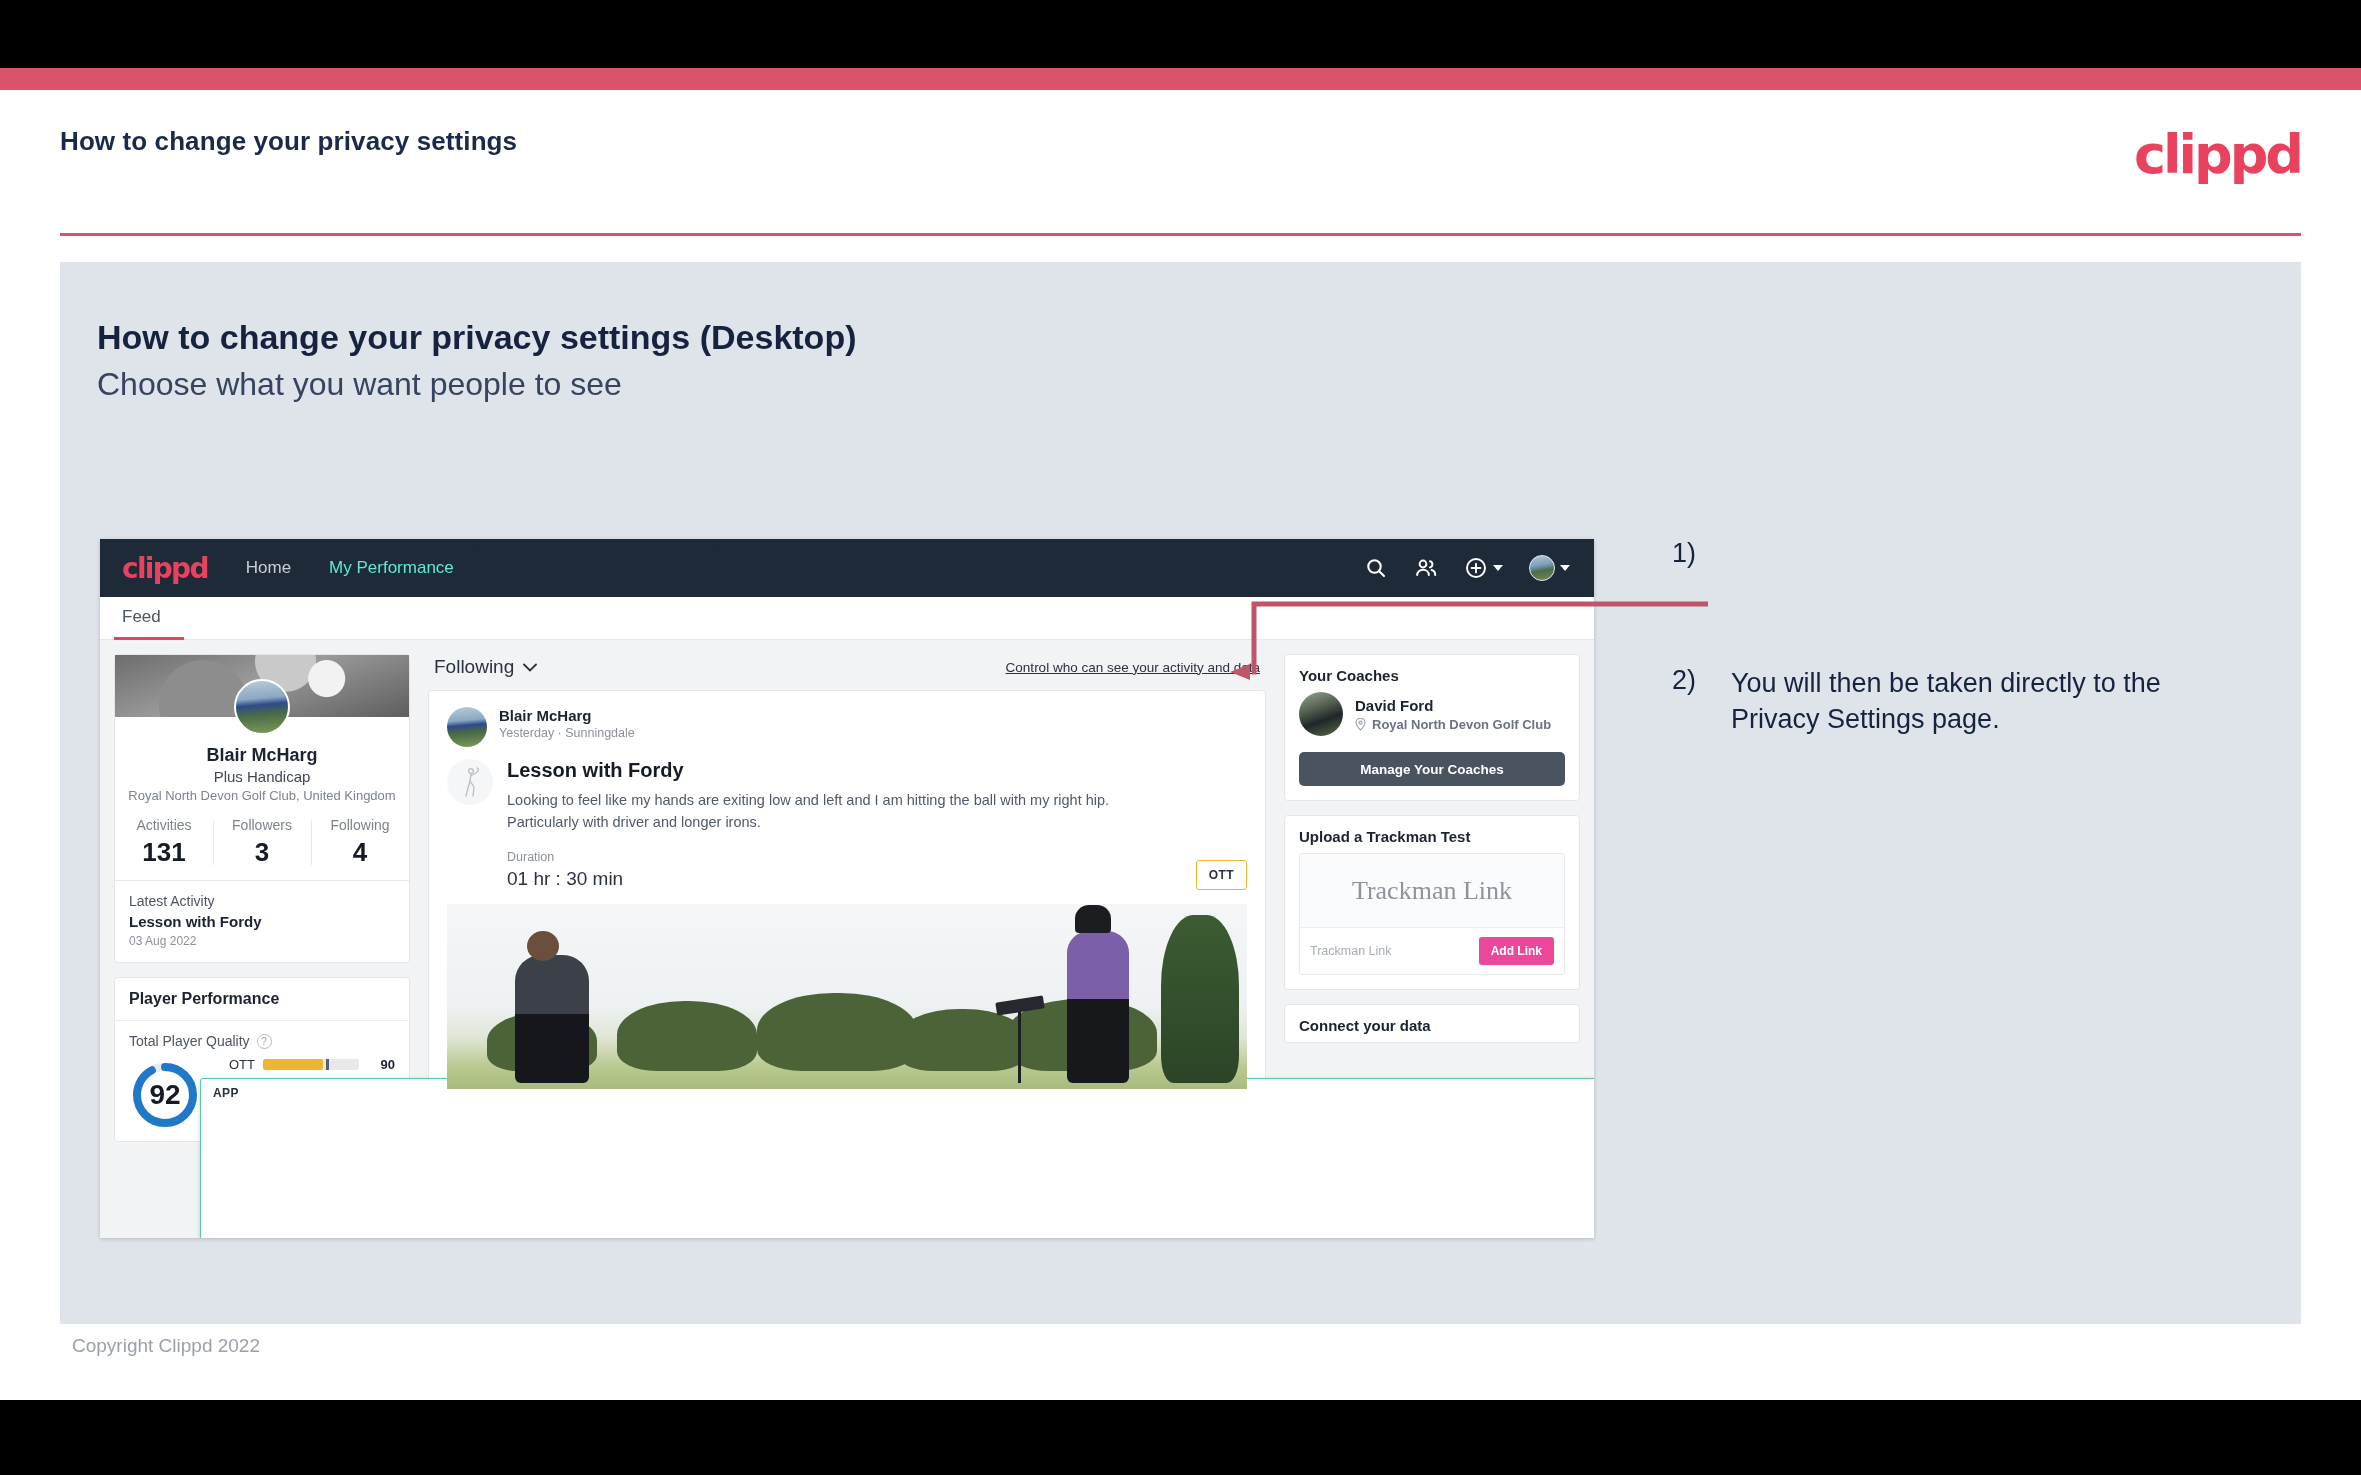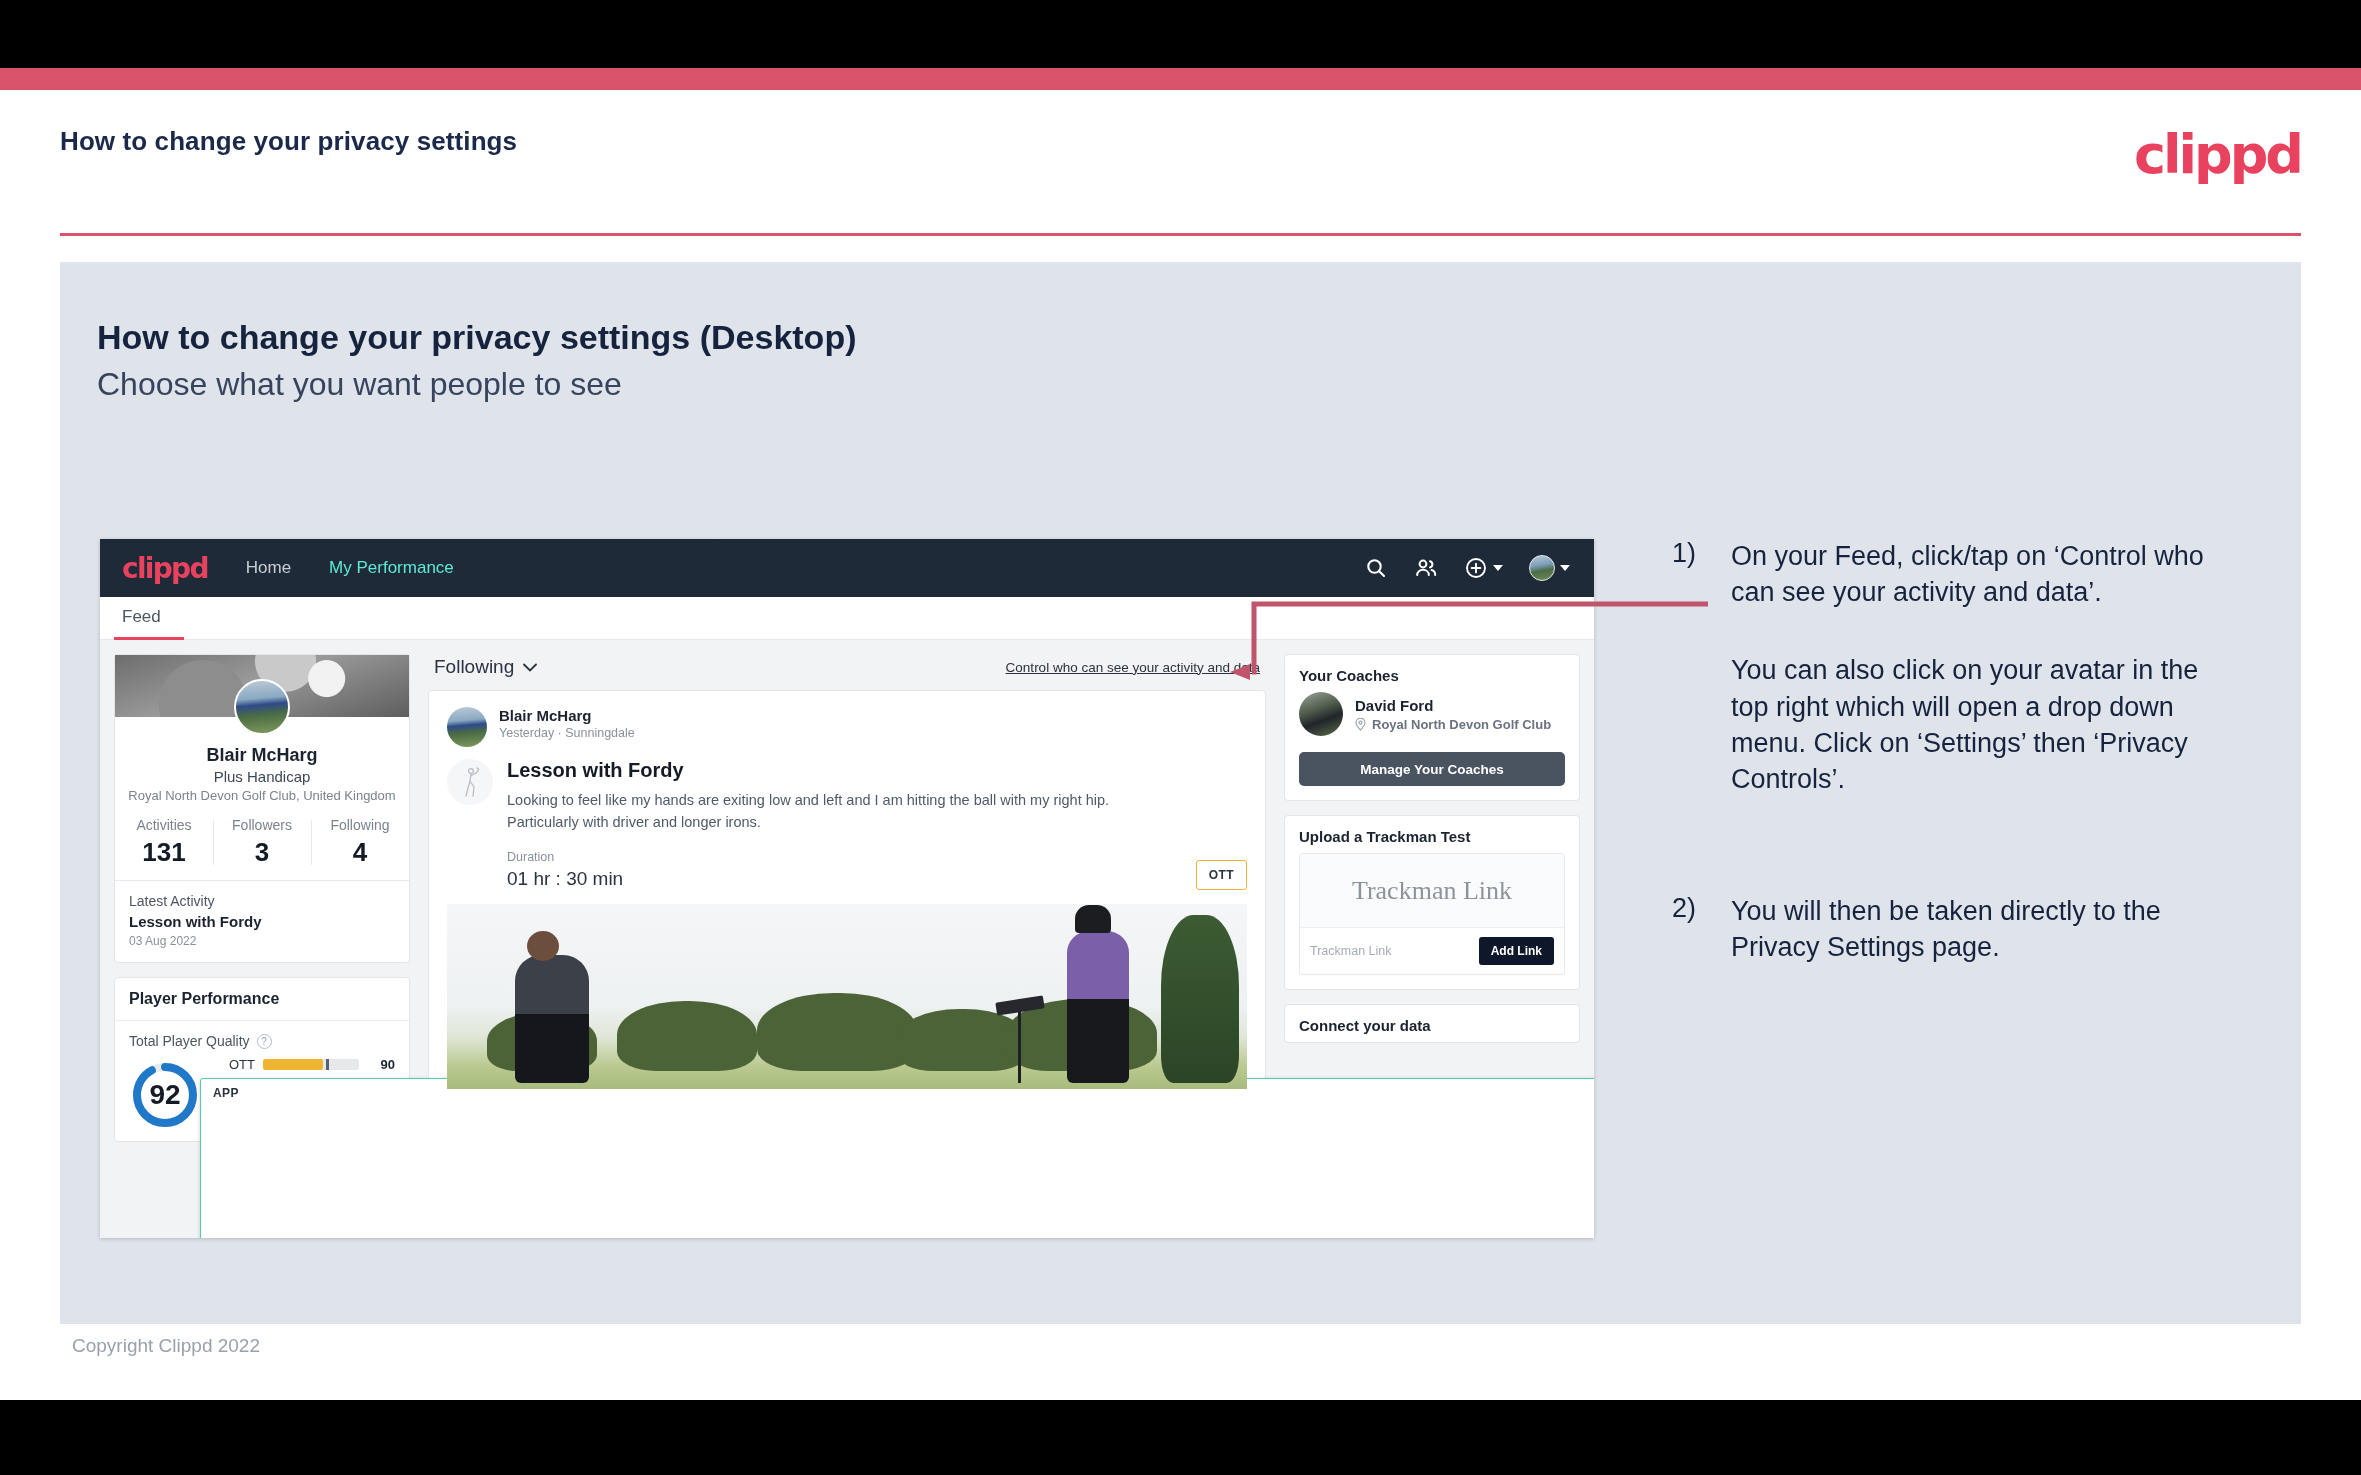--- a/index.html
+++ b/index.html
@@ -189,21 +189,21 @@
   .coach-c { font-size:13px; color:#6b7280; margin-top:3px; display:flex; align-items:center; gap:6px;font-weight:bold; }
   .btn-dark { margin:0 14px 14px 14px; height:34px; background:#4a5461; color:#fff;
               font-size:13.5px; font-weight:700; border-radius:5px;
               display:flex; align-items:center; justify-content:center; }
   .inner-box { margin:0 14px 14px 14px; border:1px solid #e6e8eb; border-radius:3px; }
   .inner-logo { height:74px; display:flex; align-items:center; justify-content:center;
                 background:#fafbfc; border-bottom:1px solid #eceef0;
                 font-family:"Liberation Serif", serif; font-size:26px; color:#8d939b; }
   .inner-row { display:flex; align-items:center; padding:9px 10px; gap:8px; }
   .inner-ph { flex:1; font-size:12.5px; color:#a7acb4; }
-  .btn-add { background:#0f172a; color:#fff; font-size:12px; font-weight:700;
+  .btn-add { background:#ec4899; color:#fff; font-size:12px; font-weight:700;
              padding:7px 12px; border-radius:3px; }
   .arccos { height:74px; display:flex; align-items:center; justify-content:center;
             background:#fafbfc; font-family:"Liberation Serif", serif;
             font-size:28px; font-weight:700; color:#111418; }
 
   
   .connector { position:absolute; left:1230px; top:585px; width:480px; height:110px; pointer-events:none; }
 
   .steps { position:absolute; left:1672px; top:538px; width:560px; }
   .step { display:flex; gap:17px; margin-bottom:0; }
@@ -456,23 +456,18 @@
 </div>
 
 <svg class="connector" viewBox="0 0 480 110">
   <path d="M478 19 L24 19 L24 87 L22 87" fill="none" stroke="#c0546b" stroke-width="5" stroke-linejoin="miter"></path>
   <path d="M0 87 L20 79 L20 95 Z" fill="#c0546b"></path>
 </svg>
 
 <div class="steps">
   <div class="step">
     <div class="step-n">1)</div>
-    <div>
-      <div class="step-t">On your Feed, click/tap on ‘Control who can see your activity and data’.</div>
-      <div class="step-gap"></div>
-      <div class="step-t">You can also click on your avatar in the top right which will open a drop down menu. Click on ‘Settings’ then ‘Privacy Controls’.</div>
-    </div>
   </div>
   <div class="step step-2">
     <div class="step-n">2)</div>
     <div class="step-t">You will then be taken directly to the Privacy Settings page.</div>
   </div>
 </div>
 
 </body></html>

